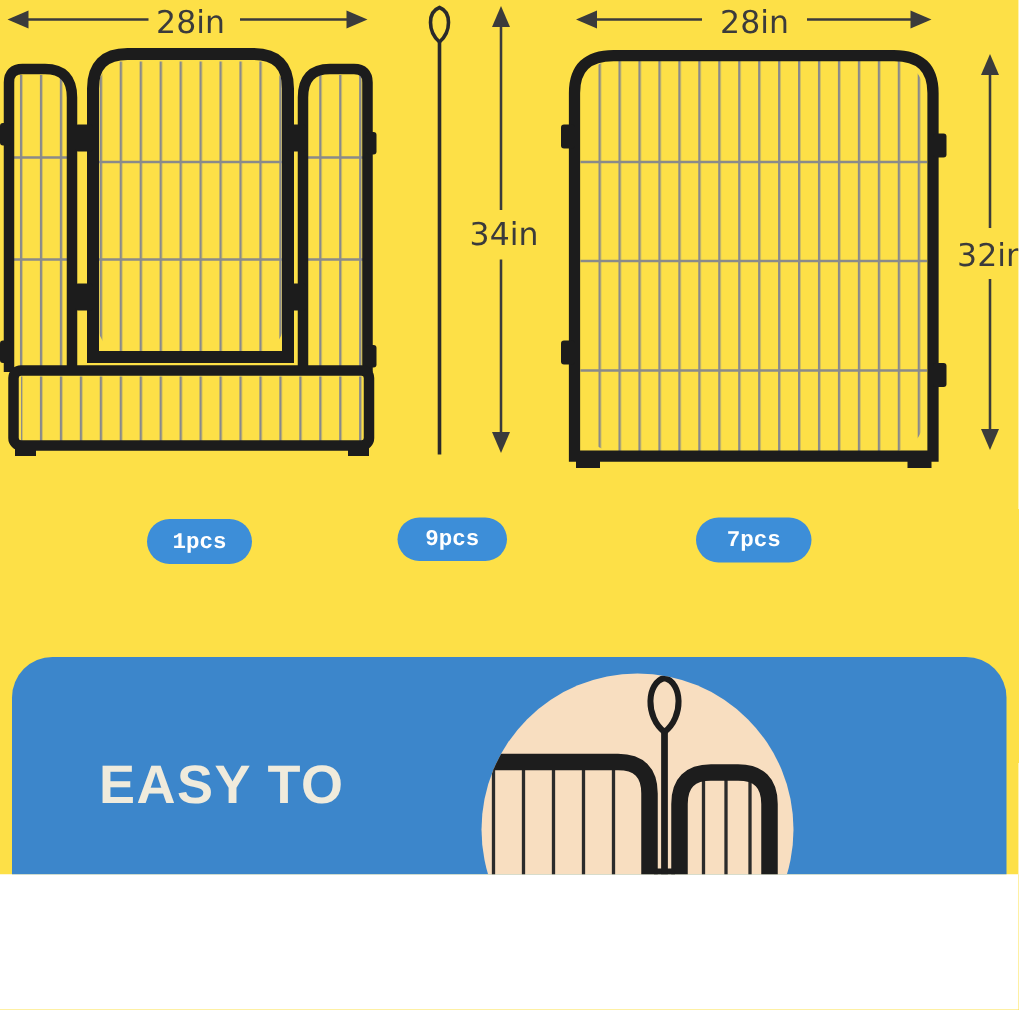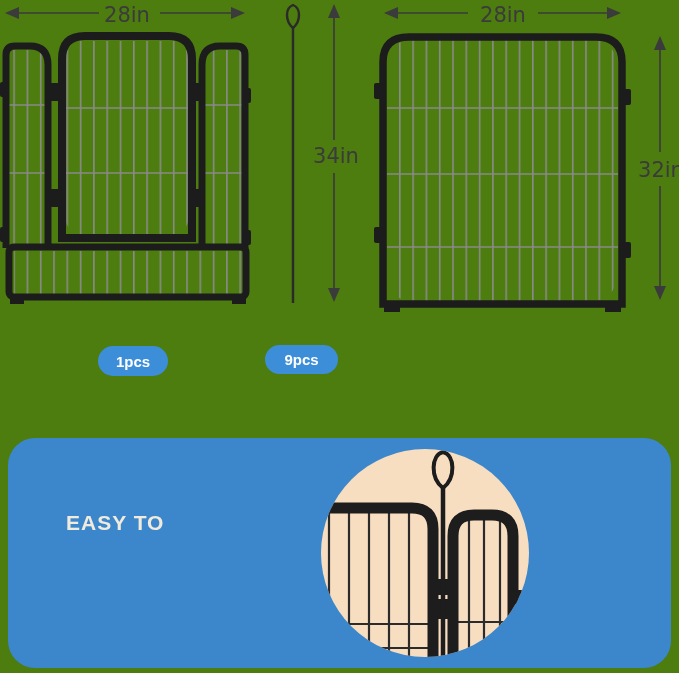--- a/index.html
+++ b/index.html
@@ -1,40 +1,40 @@
 <!DOCTYPE html>
 <html><head>
 <meta charset="utf-8">
 <style>
   html,body{margin:0;padding:0;background:#ffffff;}
   .canvas{
-    position:relative;width:679px;height:673px;background:#4d7c0f;
+    position:relative;width:679px;height:583px;background:#fde047;
     font-family:"DejaVu Sans", sans-serif;overflow:hidden;text-align:right;
   }
   .diagram{position:absolute;left:0;top:0;}
   .dim-text{
     font-family:"DejaVu Sans", sans-serif;
     font-size:21px;fill:#3b3b3b;
   }
   .pill{
     position:absolute;display:flex;align-items:center;justify-content:center;
     background:#3d8ed8;color:#ffffff;border-radius:16px;
-    font-family:Liberation Sans, sans-serif;font-size:15px;font-weight:bold;
+    font-family:Liberation Mono, monospace;font-size:15px;font-weight:bold;
   }
   .pill-1{left:98px;top:346px;width:70px;height:30px;}
   .pill-9{left:265px;top:345px;width:73px;height:29px;}
   .pill-7{left:464px;top:345px;width:77px;height:30px;}
   .banner{
     position:absolute;left:8px;top:438px;width:663px;height:230px;
     background:#3c86cb;border-radius:27px;
   }
   .banner-text{
     position:absolute;left:58px;top:60px;
     color:#f0ebdc;font-family:"Liberation Sans", sans-serif;
-    font-size:21px;font-weight:bold;letter-spacing:1px;line-height:50px;
+    font-size:36px;font-weight:bold;letter-spacing:1px;line-height:50px;
     white-space:nowrap;
   }
   .inset{position:absolute;left:311px;top:9px;}
 </style>
 </head>
 <body>
 
 <div class="canvas">
 
   <svg class="diagram" width="679" height="400" viewBox="0 0 679 400">
@@ -158,20 +158,21 @@
       <g fill="#3b3b3b">
         <polygon points="660,36 654,50 666,50"></polygon>
         <polygon points="660,300 654,286 666,286"></polygon>
       </g>
       <text class="dim-text" x="661" y="177" text-anchor="middle">32in</text>
     </g>
   </svg>
 
   <div class="pill pill-1">1pcs</div>
   <div class="pill pill-9">9pcs</div>
+  <div class="pill pill-7">7pcs</div>
 
   <div class="banner">
     <div class="banner-text">
       <div>EASY TO</div>
     </div>
 
     <svg class="inset" width="212" height="212" viewBox="0 0 212 212">
       <defs>
         <clipPath id="insetClip">
             <circle cx="106" cy="106" r="104"></circle>

